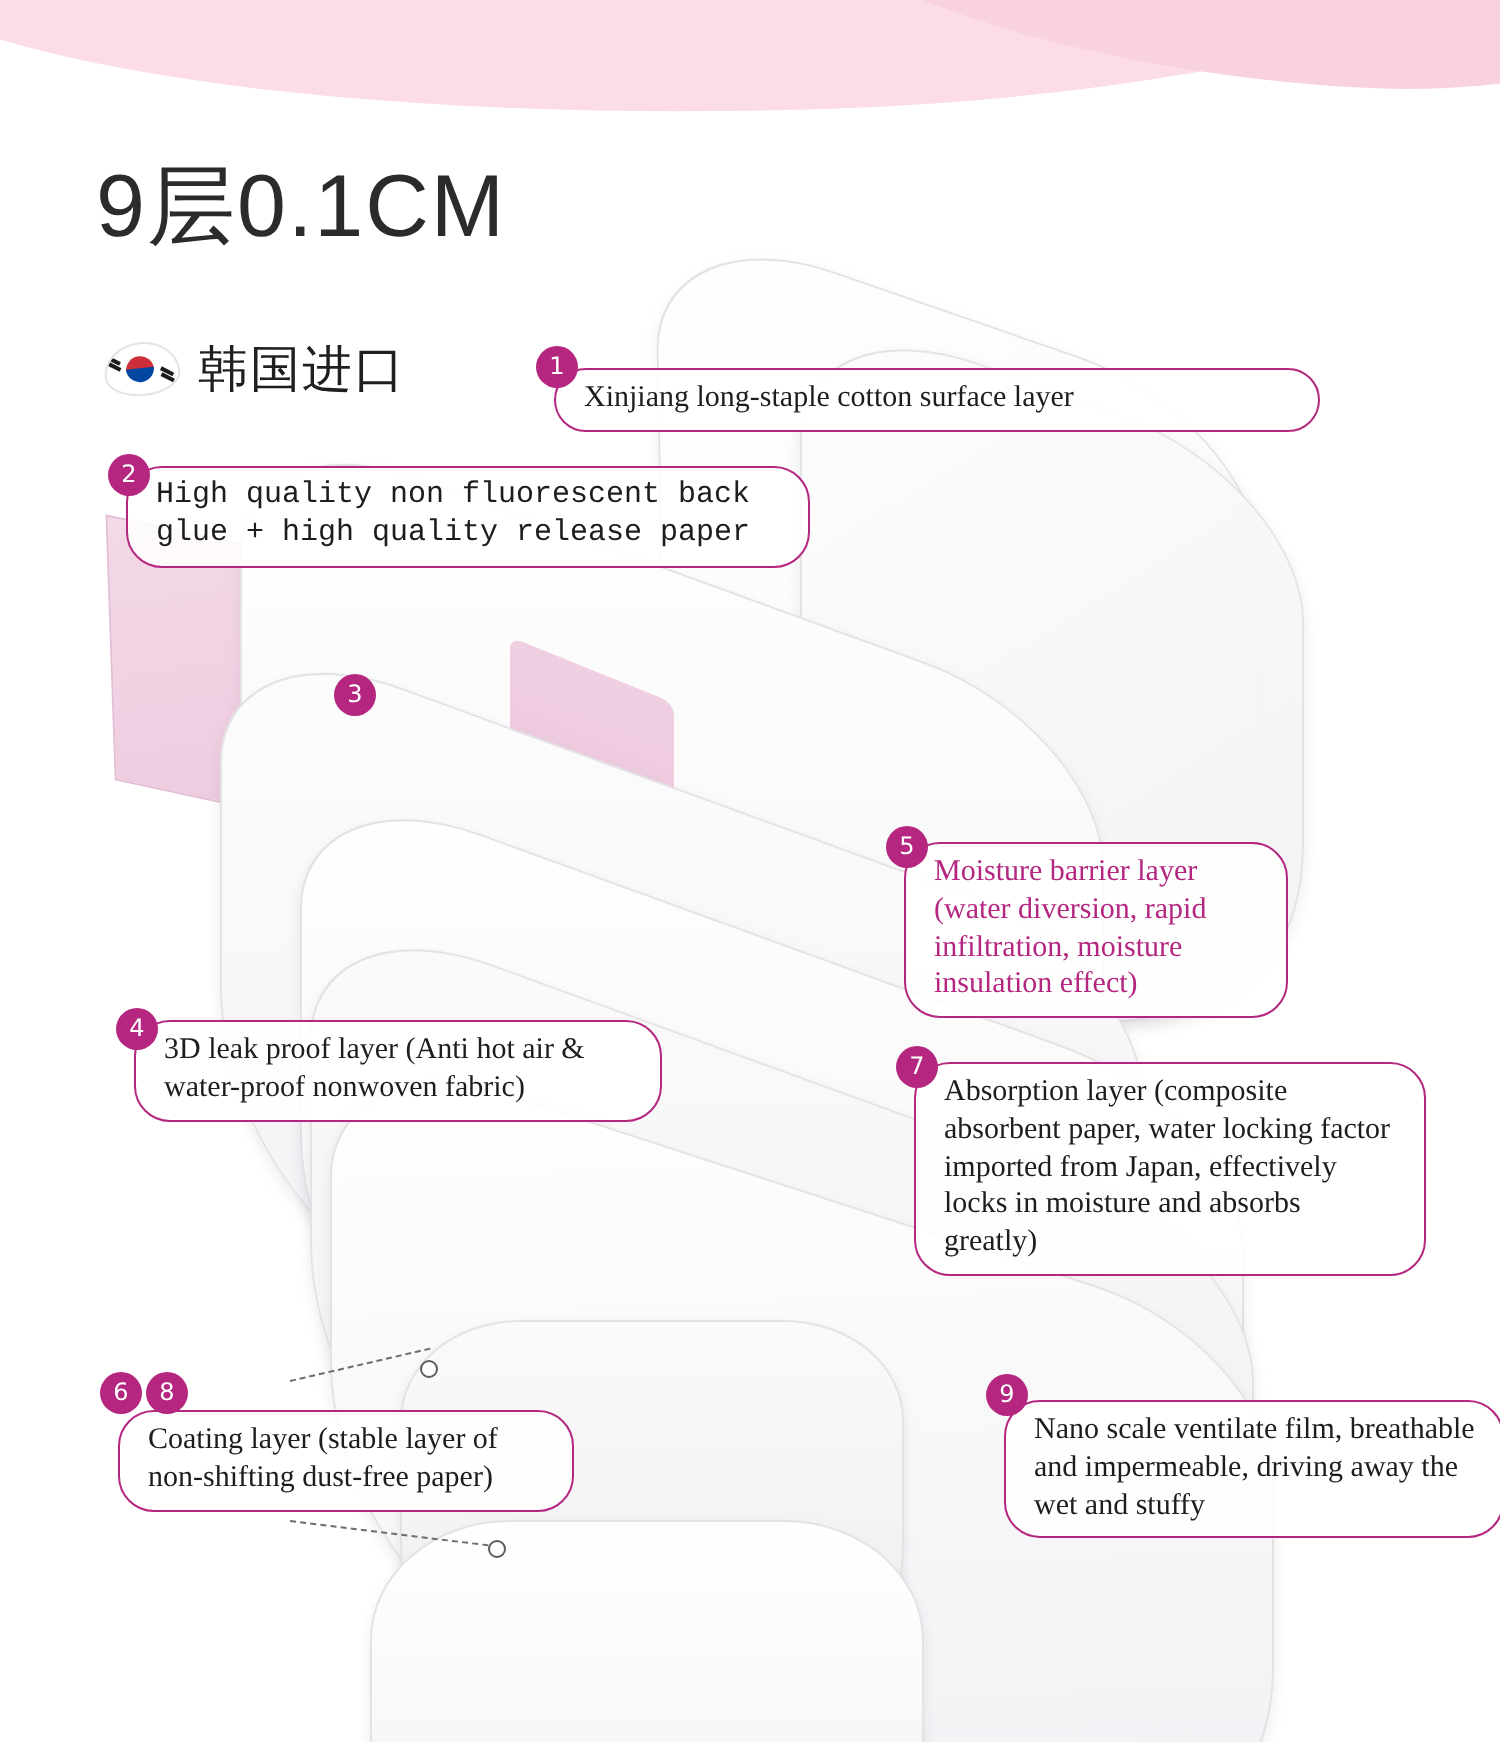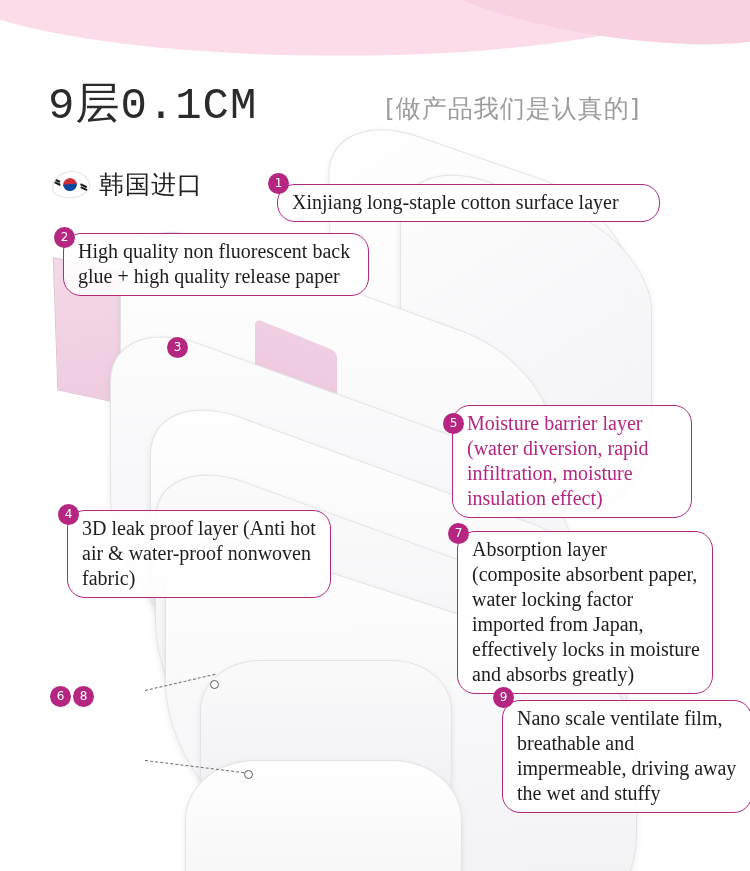--- a/index.html
+++ b/index.html
@@ -43,21 +43,21 @@
     border-bottom-left-radius: 70% 90%;
     border-bottom-right-radius: 40% 60%;
     transform: rotate(3deg);
   }
 
   
   .headline {
     position: absolute;
     left: 48px;
     top: 74px;
-    font-family: Liberation Mono, monospace;
+    font-family: Liberation Sans, sans-serif;
     font-size: 44px;
     letter-spacing: 1px;
     color: #2b2b2b;
     font-weight: 400;
     white-space: nowrap;
   }
   .subhead {
     position: absolute;
     left: 385px;
     top: 92px;
@@ -153,21 +153,21 @@
   }
 
   
   .callout {
     position: absolute;
     background: rgba(255,255,255,0.88);
     border: 1.6px solid #b4267f;
     border-radius: 18px;
     padding: 5px 12px 6px 14px;
     font-family: "Liberation Serif", serif;
-    font-size: 20px;
+    font-size: 15px;
     line-height: 1.25;
     color: #1d1d1d;
     box-sizing: border-box;
   }
   .callout.magenta-text { color: #b4267f; }
   .badge {
     position: absolute;
     width: 21px; height: 21px;
     border-radius: 50%;
     background: #b4267f;
@@ -193,21 +193,20 @@
 </style>
 </head>
 <body>
 
 <div id="page">
 
   <div class="ribbon"></div>
   <div class="ribbon-2"></div>
 
   <div class="headline">9层0.1CM</div>
-  <div class="subhead">[做产品我们是认真的]</div>
 
   <div class="korea-row">
     <div class="flag">
       <div class="taeguk-red"></div>
       <div class="taeguk-blue"></div>
       <div class="bar b1"></div>
         <div class="bar b2"></div>
       <div class="bar b3"></div>
         <div class="bar b4"></div>
     </div>
@@ -241,42 +240,45 @@
     <div class="leader" style="left:145px; top:620px; width:105px; transform:rotate(7deg);"></div>
     <div class="dot" style="left:244px; top:630px;"></div>
   </div>
 
   <div class="badge" style="left:268px; top:173px;">1</div>
   <div class="callout" style="left:277px; top:184px; width:383px;">
     <span>Xinjiang long-staple cotton surface layer</span>
   </div>
 
   <div class="badge" style="left:54px; top:227px;">2</div>
-  <div class="callout" style="left:63px; top:233px; width:306px;">
+  <div class="callout" style="left:63px; top:233px; width:342px;font-family:Liberation Mono, monospace;">
     <span>High quality non fluorescent back glue + high quality release paper</span>
   </div>
 
   <div class="badge" style="left:167px; top:337px;">3</div>
 
   <div class="badge" style="left:443px; top:413px;">5</div>
-  <div class="callout magenta-text" style="left:452px; top:405px; width:240px;">
+  <div class="callout magenta-text" style="left:452px; top:421px; width:192px;">
     <span>Moisture barrier layer (water diversion, rapid infiltration, moisture insulation effect)</span>
   </div>
 
   <div class="badge" style="left:58px; top:504px;">4</div>
   <div class="callout" style="left:67px; top:510px; width:264px;">
     <span>3D leak proof layer (Anti hot air &amp; water-proof nonwoven fabric)</span>
   </div>
 
   <div class="badge" style="left:448px; top:523px;">7</div>
   <div class="callout" style="left:457px; top:531px; width:256px;">
     <span>Absorption layer (composite absorbent paper, water locking factor imported from Japan, effectively locks in moisture and absorbs greatly)</span>
   </div>
 
   <div class="badge" style="left:50px; top:686px;">6</div>
   <div class="badge" style="left:73px; top:686px;">8</div>
+  <div class="callout" style="left:59px; top:705px; width:228px;">
+    <span>Coating layer (stable layer of non-shifting dust-free paper)</span>
+  </div>
 
   <div class="badge" style="left:493px; top:687px;">9</div>
   <div class="callout" style="left:502px; top:700px; width:250px;">
     <span>Nano scale ventilate film, breathable and impermeable, driving away the wet and stuffy</span>
   </div>
 
 </div>
 
 </body></html>

